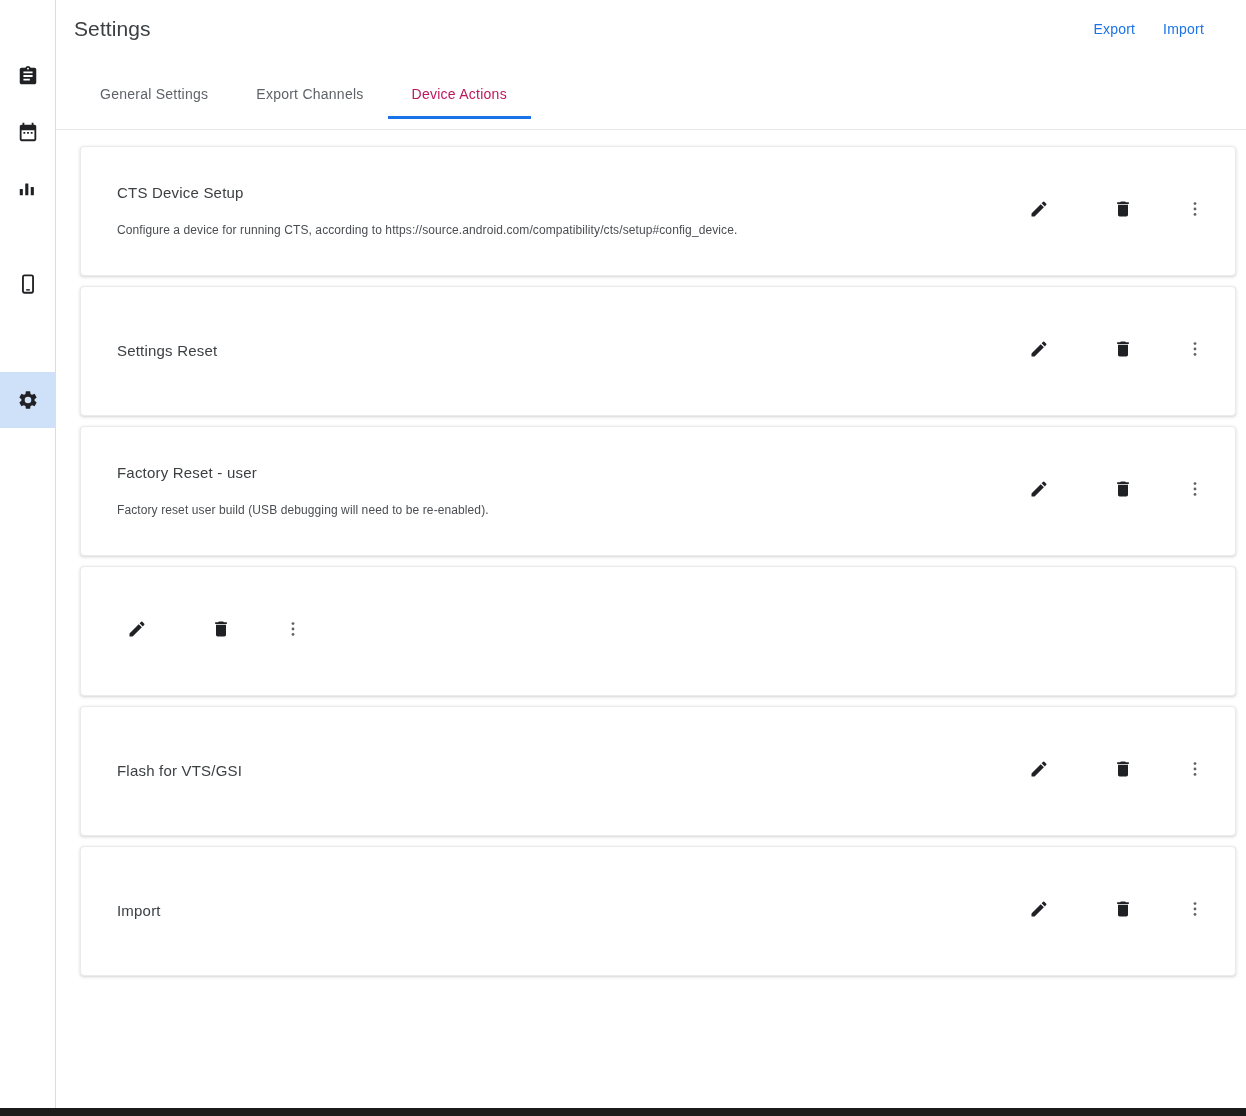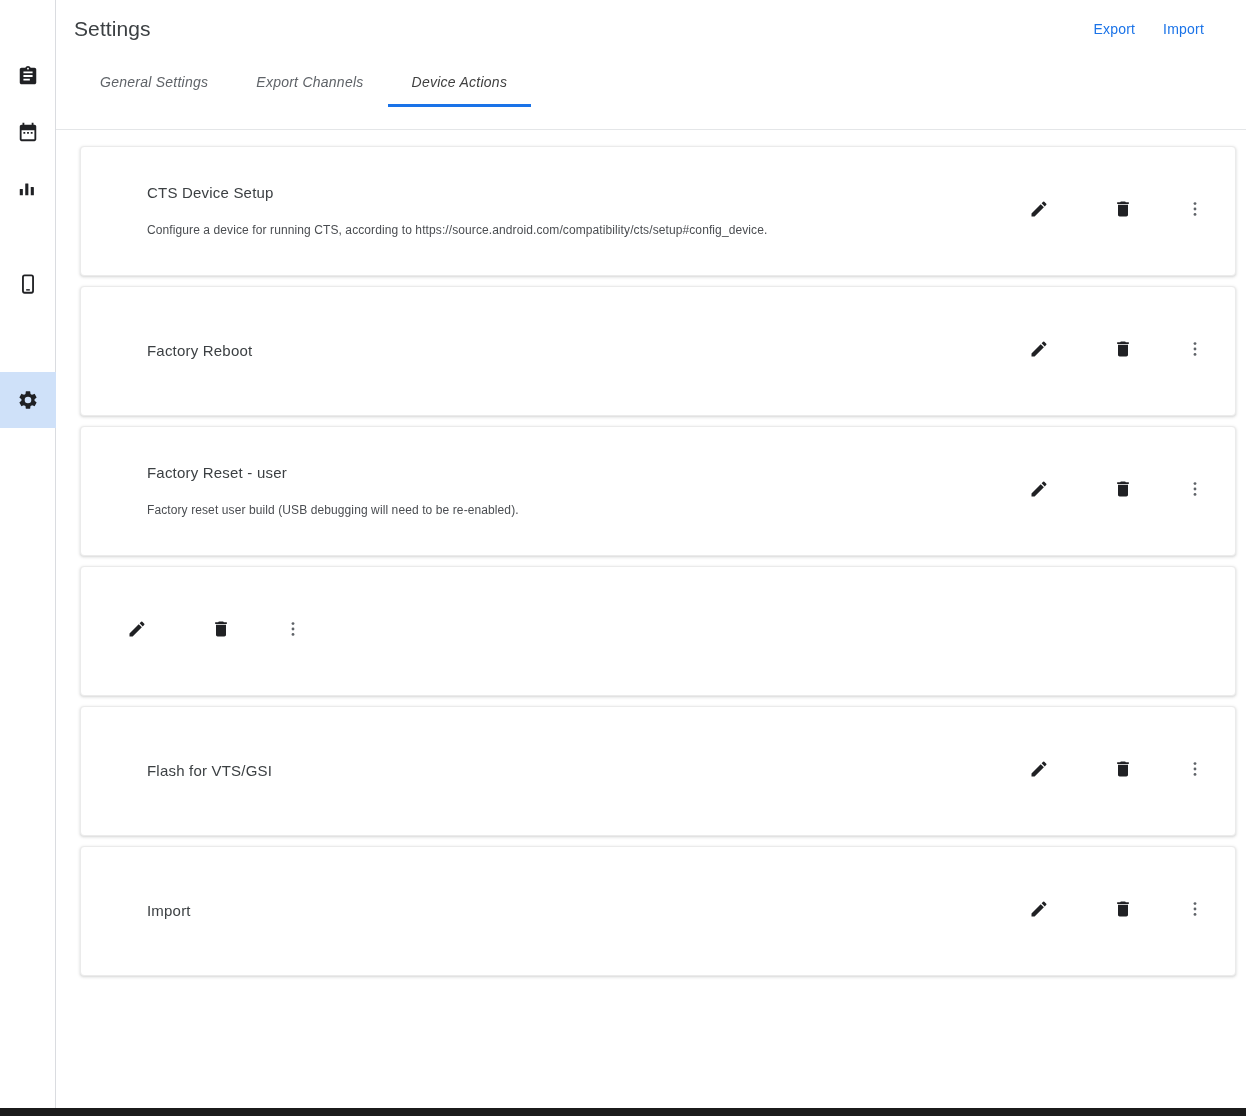--- a/index.html
+++ b/index.html
@@ -82,42 +82,41 @@
     cursor: pointer;
     letter-spacing: .2px;
     border-radius: 4px;
   }
 
   
   .tabbar {
     height: 72px;
     min-height: 72px;
     display: flex;
-    align-items: flex-start;
+    align-items: center;
     border-bottom: 1px solid #e4e6e8;
     padding-left: 20px;
     background: #ffffff;
-    font-style: italic;
   }
   .tab {
     position: relative;
     height: 48px;
     display: flex;
     align-items: center;
     justify-content: center;
     padding: 0 24px;
     min-width: 120px;
     font-size: 14px;
     color: #5f6368;
     font-weight: 500;
     letter-spacing: .25px;
     cursor: pointer;
     white-space: nowrap;
   }
-  .tab.active { color: #404040; }
+  .tab.active { color: #be185d; }
   .tab.active::after {
     content: "";
     position: absolute;
     left: 0; right: 0; bottom: -1px;
     height: 3px;
     background: #1a73e8;
   }
 
   
   .content {
@@ -137,21 +136,20 @@
     display: flex;
     align-items: center;
     padding: 0 20px 0 36px;
   }
   .card-text {
     flex: 1;
     min-width: 0;
     display: flex;
     flex-direction: column;
     justify-content: center;
-    margin-left: 30px;
   }
   .card-title {
     font-size: 15px;
     color: #3c4043;
     font-weight: 400;
     letter-spacing: .2px;
     line-height: 20px;
   }
   .card-desc {
     font-size: 12px;
@@ -289,21 +287,21 @@
                   <circle cx="12" cy="12" r="1.7"></circle>
                   <circle cx="12" cy="18.5" r="1.7"></circle>
                 </svg>
             </span>
           </div>
         </div>
       </div>
 
       <div class="card no-desc">
         <div class="card-text">
-          <div class="card-title">Factory Reboot</div>
+          <div class="card-title">Settings Reset</div>
 
         </div>
         <div class="card-actions">
           <div class="icon-btn act-edit">
             <span>
               <svg width="20" height="20" viewBox="0 0 24 24" fill="currentColor">
                   <path d="M3 17.25V21h3.75L17.81 9.94l-3.75-3.75L3 17.25zM20.71 7.04a1 1 0 000-1.41l-2.34-2.34a1 1 0 00-1.41 0l-1.83 1.83 3.75 3.75 1.83-1.83z"></path>
                 </svg>
             </span>
           </div>

